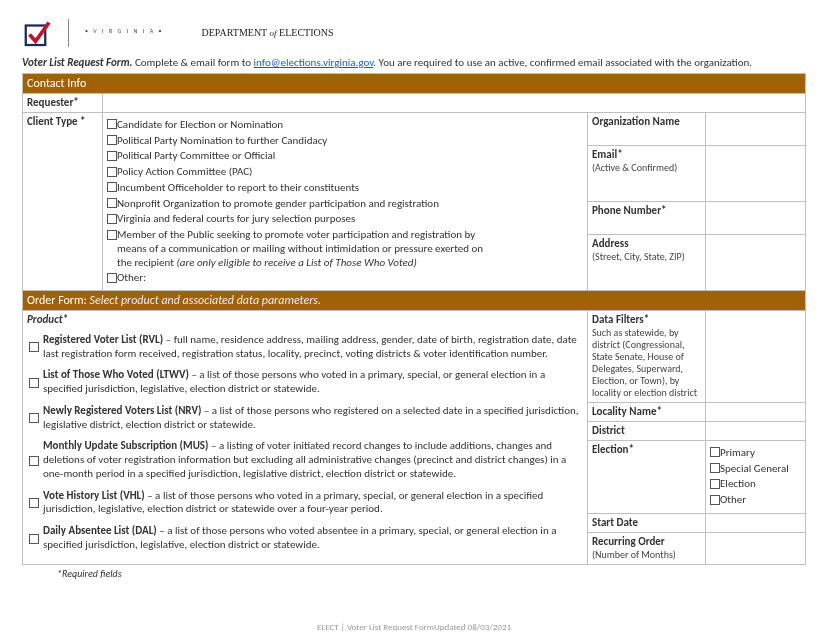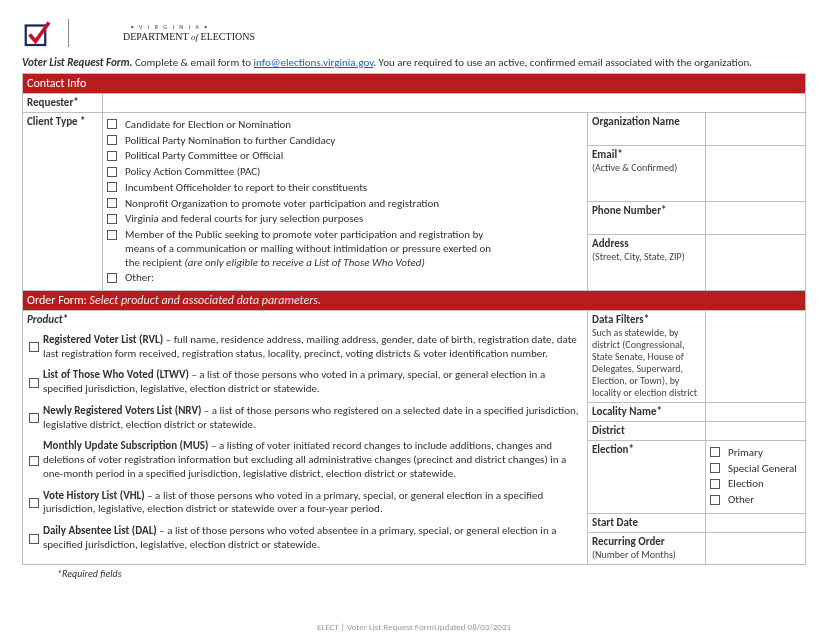--- a/index.html
+++ b/index.html
@@ -30,21 +30,20 @@
     width: 30px; height: 30px;
   }
   .logo-divider {
     width: 1px;
     height: 28px;
     background: #888;
     margin: 0 6px;
   }
   .dept-text {
     display: flex;
-    flex-direction: column;
     line-height: 1.0;
   }
   .dept-virginia {
     font-size: 6px;
     letter-spacing: 2px;
     color: #444;
     text-align: center;
     margin-bottom: 2px;
   }
   .dept-main {
@@ -66,31 +65,31 @@
     width: 100%;
     font-size: 11px;
   }
   table.form td, table.form th {
     border: 1px solid #bfbfbf;
     vertical-align: top;
     padding: 2px 4px 2px 4px;
     line-height: 1.25;
   }
   .band {
-    background: #b91c1c;
+    background: #a16207;
     color: #fff;
     font-size: 12px;
     padding: 2px 6px;
     font-weight: 400;
   }
   .band span.sub { font-weight: 300; color: #e6ecfa; font-style: italic; }
   .lbl { font-size: 11px; color: #333; font-weight: 600; }
   .sublbl { font-size: 10px; color: #444; font-weight: 400; display:block; }
   .chk-list { list-style: none; padding: 2px 0 2px 0; }
-  .chk-list li { display:flex; align-items:flex-start; gap:8px; padding: 1px 0; }
+  .chk-list li { display:flex; align-items:flex-start; gap:0; padding: 1px 0; }
   .chk {
     display: inline-block;
     flex: 0 0 auto;
     width: 10px; height: 10px;
     border: 1px solid #555;
     margin-top: 1.5px;
     background: #fff;
   }
   .chk-list li span.txt { flex: 1; }
   .chk-list li span.txt em { font-style: italic; }
@@ -163,21 +162,21 @@
             <li>
               <span class="chk"></span>
               <span class="txt">Policy Action Committee (PAC)</span>
             </li>
             <li>
               <span class="chk"></span>
               <span class="txt">Incumbent Officeholder to report to their constituents</span>
             </li>
             <li>
               <span class="chk"></span>
-              <span class="txt">Nonprofit Organization to promote voter participation and registration</span>
+              <span class="txt">Nonprofit Organization to promote gender participation and registration</span>
             </li>
             <li>
               <span class="chk"></span>
               <span class="txt">Virginia and federal courts for jury selection purposes</span>
             </li>
             <li>
               <span class="chk"></span>
               <span class="txt">Member of the Public seeking to promote voter participation and registration by<br>means of a communication or mailing without intimidation or pressure exerted on<br>the recipient <em>(are only eligible to receive a List of Those Who Voted)</em></span>
             </li>
             <li>

